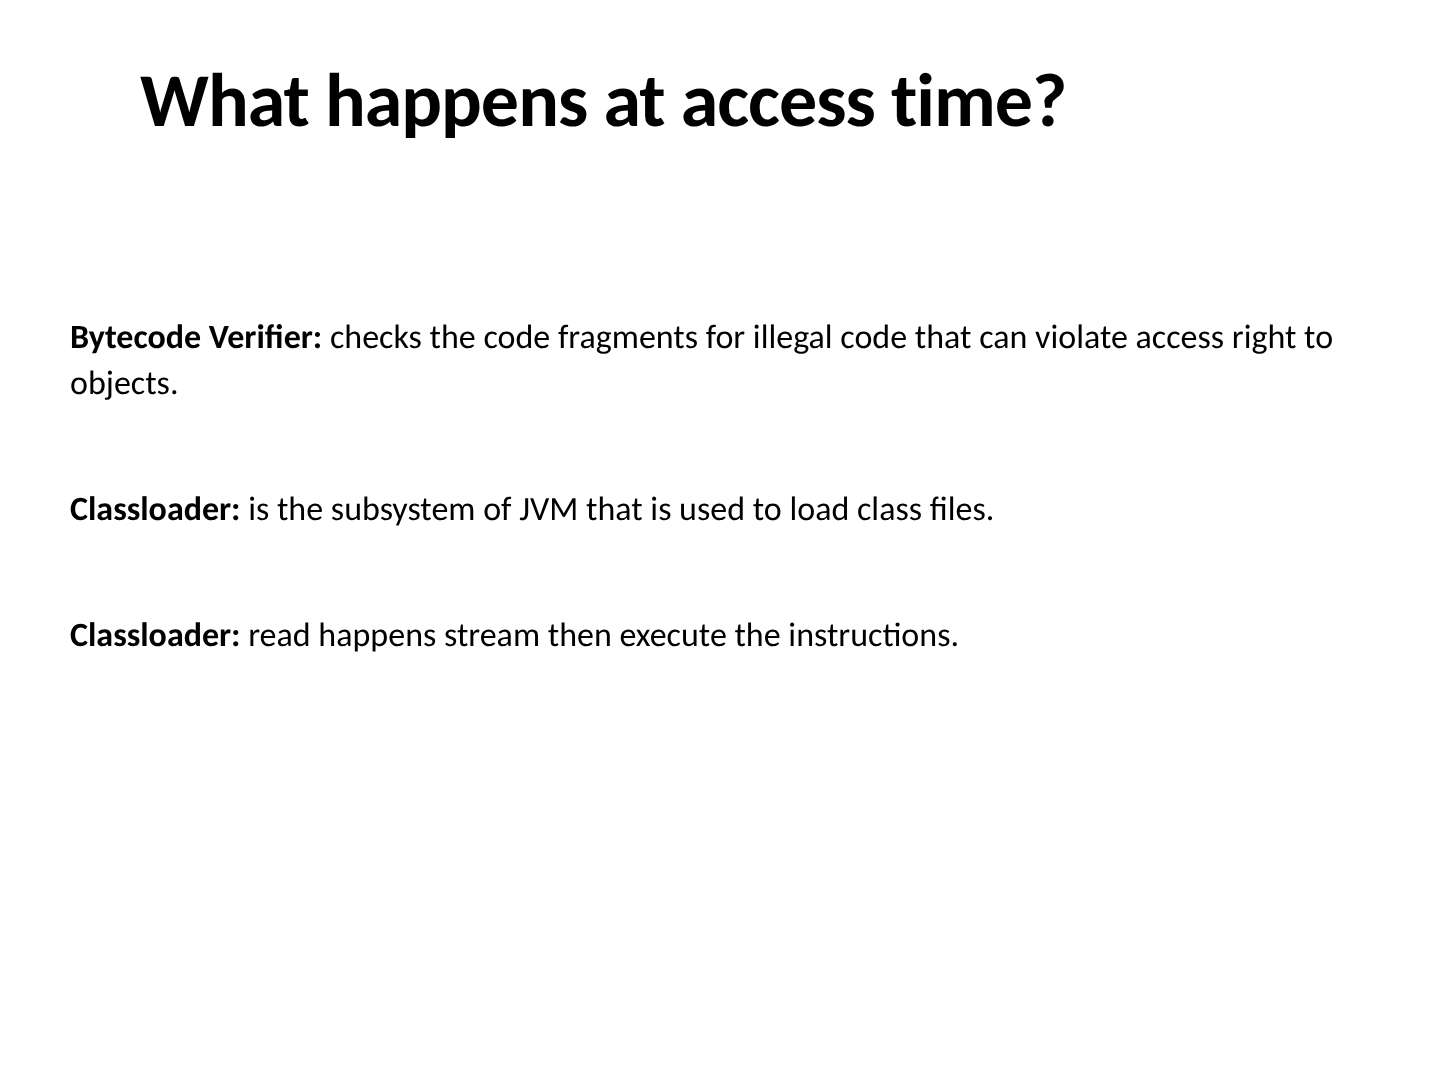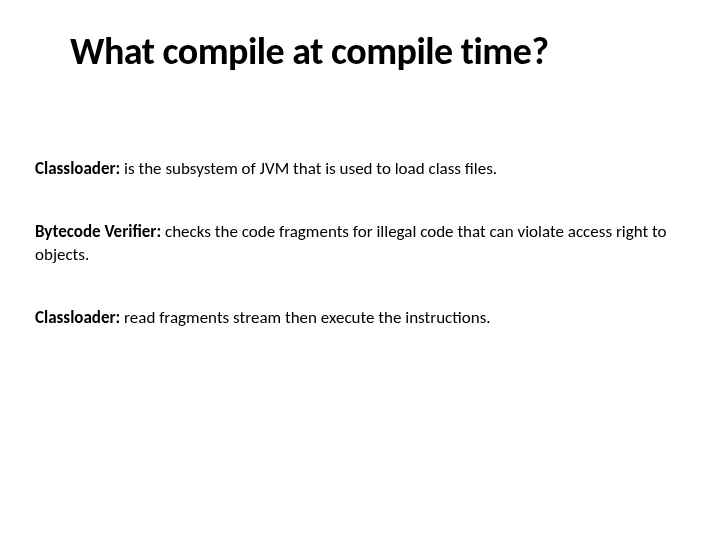--- a/index.html
+++ b/index.html
@@ -38,26 +38,26 @@
     font-weight: 700;
   }
   .desc {
     font-weight: 400;
   }
 </style>
 </head>
 <body>
 
 <div class="slide">
-  <h1 class="title">What compile at compile time?</h1>
+  <h1 class="title">What happens at access time?</h1>
+
+  <div class="content-block">
+    <span class="term">Bytecode Verifier:</span><span class="desc"> checks the code fragments for illegal code that can violate access right to objects.</span>
+  </div>
 
   <div class="content-block">
     <span class="term">Classloader:</span><span class="desc"> is the subsystem of JVM that is used to load class files.</span>
   </div>
 
   <div class="content-block">
-    <span class="term">Bytecode Verifier:</span><span class="desc"> checks the code fragments for illegal code that can violate access right to objects.</span>
-  </div>
-
-  <div class="content-block">
-    <span class="term">Classloader:</span><span class="desc"> read fragments stream then execute the instructions.</span>
+    <span class="term">Classloader:</span><span class="desc"> read happens stream then execute the instructions.</span>
   </div>
 </div>
 
 </body></html>

